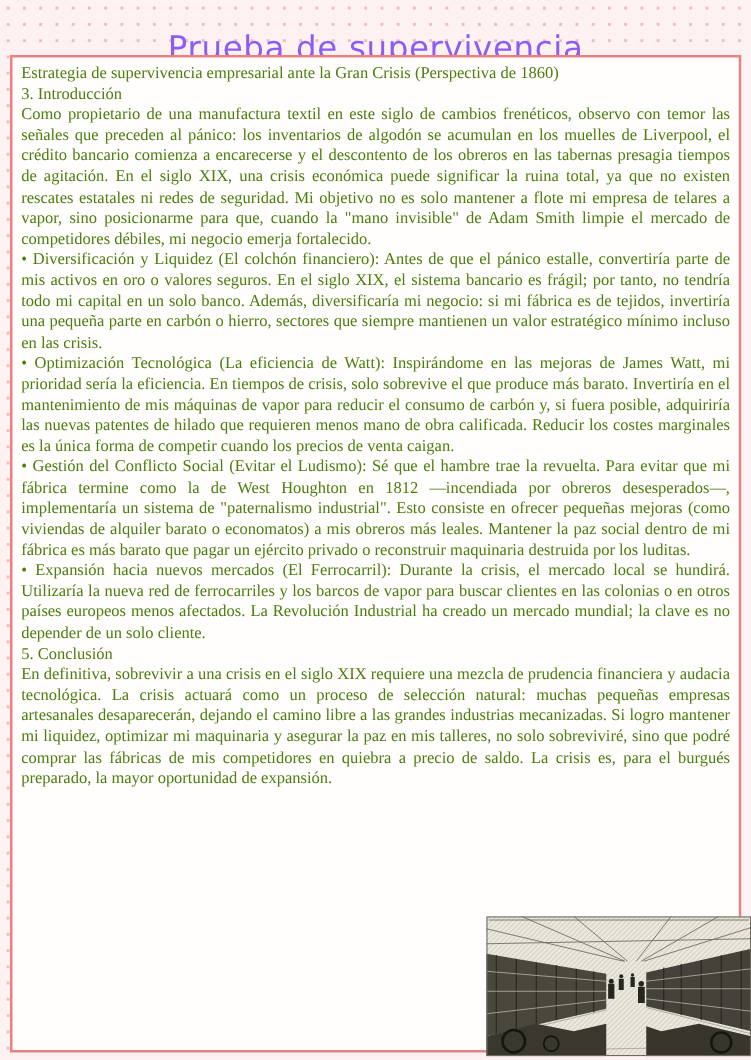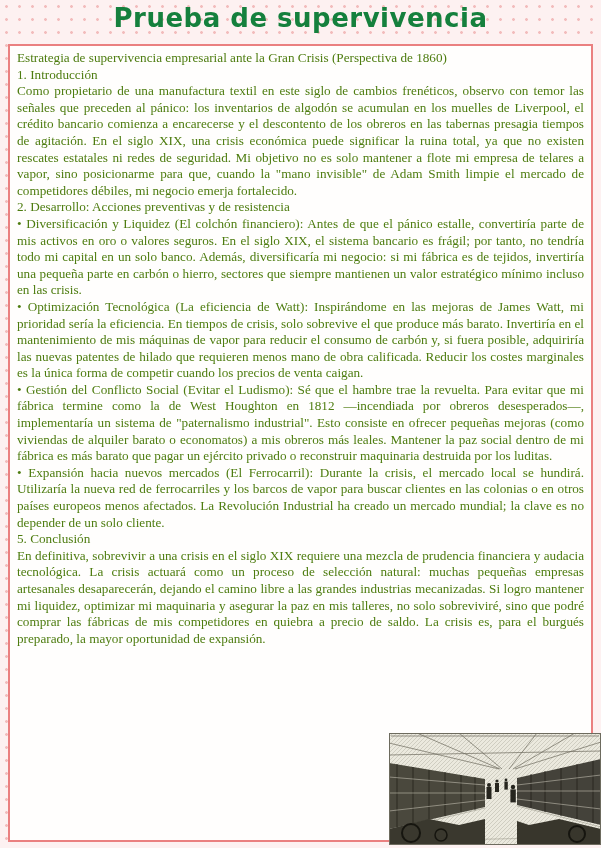--- a/index.html
+++ b/index.html
@@ -8,24 +8,24 @@
     position: relative;
     overflow: hidden;
     font-family: "Liberation Serif", serif;
     background-color: #fdf1f1;
     background-image: radial-gradient(circle, #f2bcbc 1.3px, rgba(0,0,0,0) 1.5px);
     background-size: 13px 13px;
   }
   .page-title {
     text-align: center;
     font-family: "DejaVu Sans", sans-serif;
-    font-weight: 700;
+    font-weight: 400;
     font-size: 26px;
-    color: #15803d;
-    padding-top: 3px;
+    color: #8b5cf6;
+    padding-top: 24px;
     letter-spacing: 0.5px;
   }
   .content-box {
     position: absolute;
     left: 8px;
     right: 8px;
     top: 44px;
     bottom: 6px;
     background: #fffefd;
     border: 2px solid #ea8080;
@@ -46,23 +46,22 @@
   }
   figure.engraving svg { display: block; }
 </style>
 </head>
 <body>
 
 <h1 class="page-title">Prueba de supervivencia</h1>
 
 <section class="content-box">
   <p>Estrategia de supervivencia empresarial ante la Gran Crisis (Perspectiva de 1860)</p>
-  <p>1. Introducción</p>
+  <p>3. Introducción</p>
   <p>Como propietario de una manufactura textil en este siglo de cambios frenéticos, observo con temor las señales que preceden al pánico: los inventarios de algodón se acumulan en los muelles de Liverpool, el crédito bancario comienza a encarecerse y el descontento de los obreros en las tabernas presagia tiempos de agitación. En el siglo XIX, una crisis económica puede significar la ruina total, ya que no existen rescates estatales ni redes de seguridad. Mi objetivo no es solo mantener a flote mi empresa de telares a vapor, sino posicionarme para que, cuando la "mano invisible" de Adam Smith limpie el mercado de competidores débiles, mi negocio emerja fortalecido.</p>
-  <p>2. Desarrollo: Acciones preventivas y de resistencia</p>
   <p>• Diversificación y Liquidez (El colchón financiero): Antes de que el pánico estalle, convertiría parte de mis activos en oro o valores seguros. En el siglo XIX, el sistema bancario es frágil; por tanto, no tendría todo mi capital en un solo banco. Además, diversificaría mi negocio: si mi fábrica es de tejidos, invertiría una pequeña parte en carbón o hierro, sectores que siempre mantienen un valor estratégico mínimo incluso en las crisis.</p>
   <p>• Optimización Tecnológica (La eficiencia de Watt): Inspirándome en las mejoras de James Watt, mi prioridad sería la eficiencia. En tiempos de crisis, solo sobrevive el que produce más barato. Invertiría en el mantenimiento de mis máquinas de vapor para reducir el consumo de carbón y, si fuera posible, adquiriría las nuevas patentes de hilado que requieren menos mano de obra calificada. Reducir los costes marginales es la única forma de competir cuando los precios de venta caigan.</p>
   <p>• Gestión del Conflicto Social (Evitar el Ludismo): Sé que el hambre trae la revuelta. Para evitar que mi fábrica termine como la de West Houghton en 1812 —incendiada por obreros desesperados—, implementaría un sistema de "paternalismo industrial". Esto consiste en ofrecer pequeñas mejoras (como viviendas de alquiler barato o economatos) a mis obreros más leales. Mantener la paz social dentro de mi fábrica es más barato que pagar un ejército privado o reconstruir maquinaria destruida por los luditas.</p>
   <p>• Expansión hacia nuevos mercados (El Ferrocarril): Durante la crisis, el mercado local se hundirá. Utilizaría la nueva red de ferrocarriles y los barcos de vapor para buscar clientes en las colonias o en otros países europeos menos afectados. La Revolución Industrial ha creado un mercado mundial; la clave es no depender de un solo cliente.</p>
   <p>5. Conclusión</p>
   <p>En definitiva, sobrevivir a una crisis en el siglo XIX requiere una mezcla de prudencia financiera y audacia tecnológica. La crisis actuará como un proceso de selección natural: muchas pequeñas empresas artesanales desaparecerán, dejando el camino libre a las grandes industrias mecanizadas. Si logro mantener mi liquidez, optimizar mi maquinaria y asegurar la paz en mis talleres, no solo sobreviviré, sino que podré comprar las fábricas de mis competidores en quiebra a precio de saldo. La crisis es, para el burgués preparado, la mayor oportunidad de expansión.</p>
 </section>
 
 <figure class="engraving">
   <svg width="212" height="112" viewBox="0 0 212 112">

